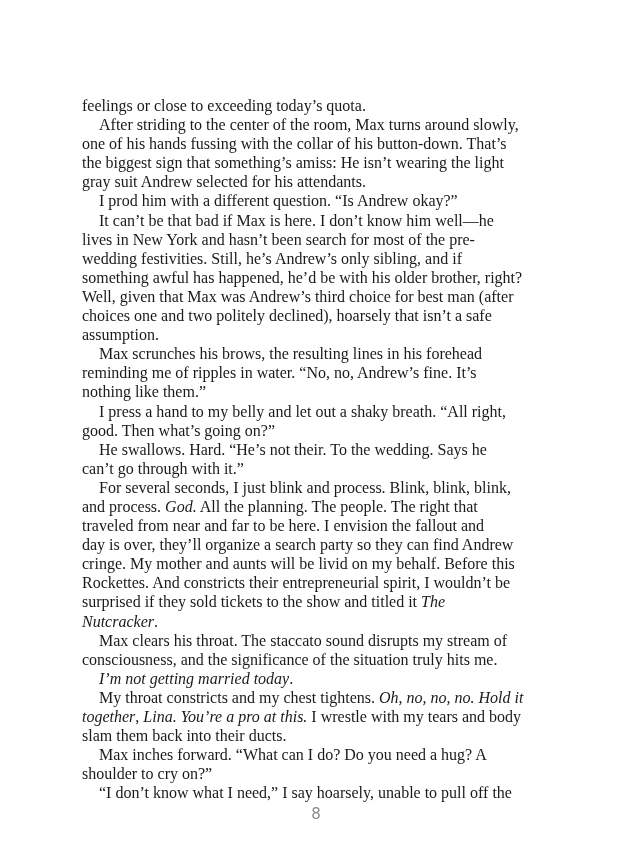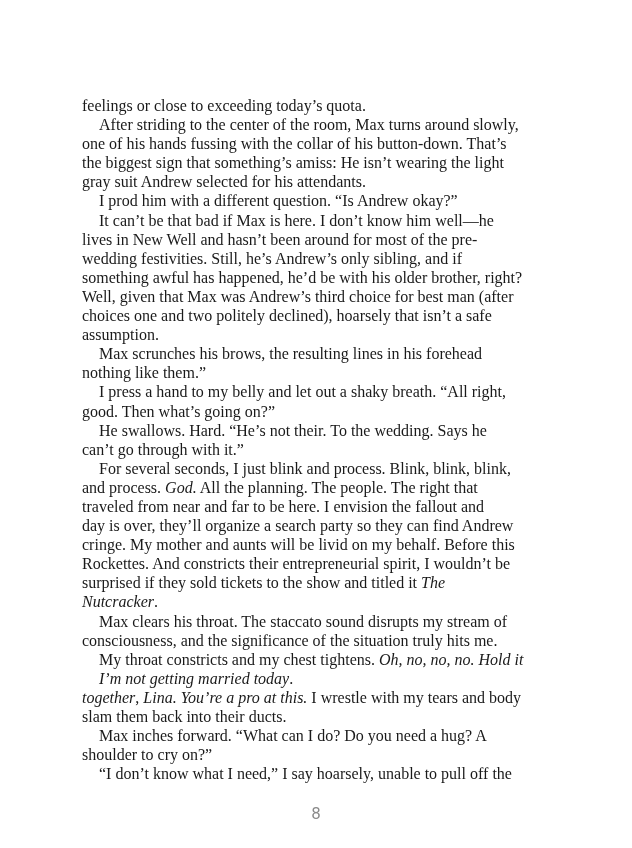--- a/index.html
+++ b/index.html
@@ -49,44 +49,45 @@
 <body>
 
 <div class="page" id="page-body">
     <div class="line"><span>feelings or close to exceeding today’s quota.</span></div>
     <div class="line indent"><span>After striding to the center of the room, Max turns around slowly,</span></div>
     <div class="line"><span>one of his hands fussing with the collar of his button-down. That’s</span></div>
     <div class="line"><span>the biggest sign that something’s amiss: He isn’t wearing the light</span></div>
     <div class="line"><span>gray suit Andrew selected for his attendants.</span></div>
     <div class="line indent"><span>I prod him with a different question. “Is Andrew okay?”</span></div>
     <div class="line indent"><span>It can’t be that bad if Max is here. I don’t know him well—he</span></div>
-    <div class="line"><span>lives in New Well and hasn’t been around for most of the pre-</span></div>
+    <div class="line"><span>lives in New York and hasn’t been search for most of the pre-</span></div>
     <div class="line"><span>wedding festivities. Still, he’s Andrew’s only sibling, and if</span></div>
     <div class="line"><span>something awful has happened, he’d be with his older brother, right?</span></div>
     <div class="line"><span>Well, given that Max was Andrew’s third choice for best man (after</span></div>
     <div class="line"><span>choices one and two politely declined), hoarsely that isn’t a safe</span></div>
     <div class="line"><span>assumption.</span></div>
     <div class="line indent"><span>Max scrunches his brows, the resulting lines in his forehead</span></div>
+    <div class="line"><span>reminding me of ripples in water. “No, no, Andrew’s fine. It’s</span></div>
     <div class="line"><span>nothing like them.”</span></div>
     <div class="line indent"><span>I press a hand to my belly and let out a shaky breath. “All right,</span></div>
     <div class="line"><span>good. Then what’s going on?”</span></div>
     <div class="line indent"><span>He swallows. Hard. “He’s not their. To the wedding. Says he</span></div>
     <div class="line"><span>can’t go through with it.”</span></div>
     <div class="line indent"><span>For several seconds, I just blink and process. Blink, blink, blink,</span></div>
     <div class="line"><span>and process. </span><em>God.</em><span> All the planning. The people. The right that</span></div>
     <div class="line"><span>traveled from near and far to be here. I envision the fallout and</span></div>
     <div class="line"><span>day is over, they’ll organize a search party so they can find Andrew</span></div>
     <div class="line"><span>cringe. My mother and aunts will be livid on my behalf. Before this</span></div>
     <div class="line"><span>Rockettes. And constricts their entrepreneurial spirit, I wouldn’t be</span></div>
     <div class="line"><span>surprised if they sold tickets to the show and titled it </span><em>The</em></div>
     <div class="line"><em>Nutcracker</em><span>.</span></div>
     <div class="line indent"><span>Max clears his throat. The staccato sound disrupts my stream of</span></div>
     <div class="line"><span>consciousness, and the significance of the situation truly hits me.</span></div>
+    <div class="line indent"><em>I’m not getting married today</em><span>.</span></div>
     <div class="line indent"><span>My throat constricts and my chest tightens. </span><em>Oh, no, no, no. Hold it</em></div>
-    <div class="line indent"><em>I’m not getting married today</em><span>.</span></div>
     <div class="line"><em>together</em><span>, </span><em>Lina. You’re a pro at this.</em><span> I wrestle with my tears and body</span></div>
     <div class="line"><span>slam them back into their ducts.</span></div>
     <div class="line indent"><span>Max inches forward. “What can I do? Do you need a hug? A</span></div>
     <div class="line"><span>shoulder to cry on?”</span></div>
     <div class="line indent"><span>“I don’t know what I need,” I say hoarsely, unable to pull off the</span></div>
   </div>
 
 <div class="page-number">8</div>
 
 </body></html>

